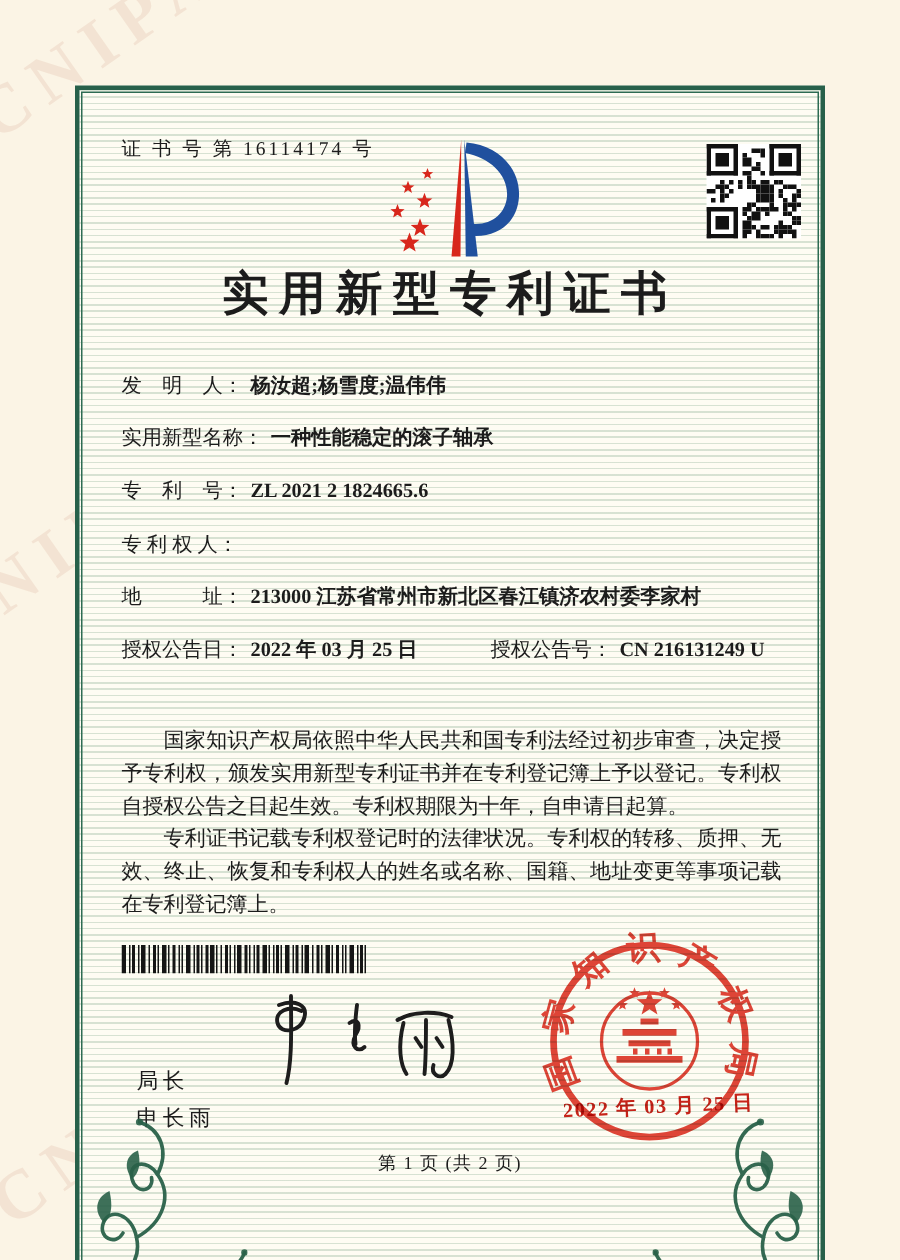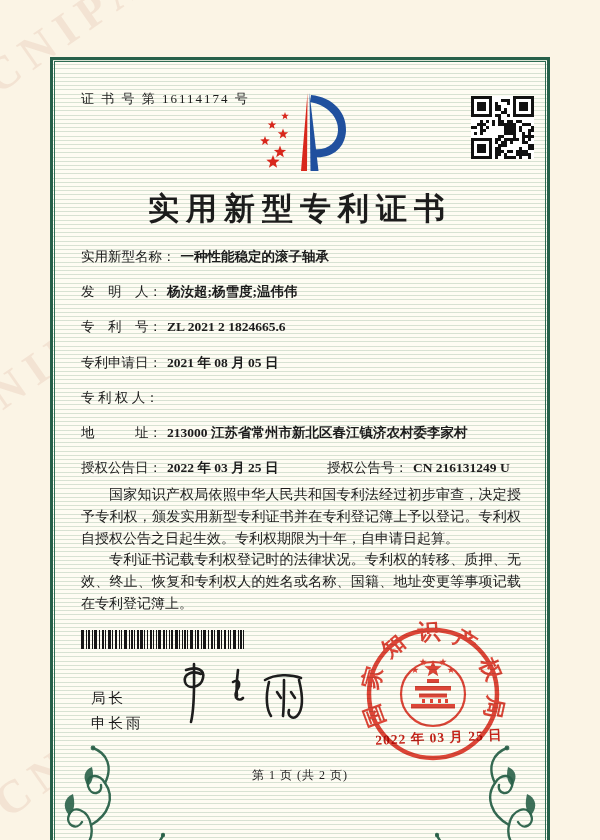--- a/index.html
+++ b/index.html
@@ -12,30 +12,30 @@
         background-image:repeating-linear-gradient(180deg, rgba(125,165,135,0.30) 0px, rgba(125,165,135,0.30) 1px, transparent 1px, transparent 4.2px);
         border:3px solid #27604a;z-index:1;}
   .frame::before{content:"";position:absolute;inset:1px;border:1px solid #2d6b52;pointer-events:none;}
   .flourish{position:absolute;width:118px;height:118px;z-index:2;}
   .flourish.bl{left:-6px;bottom:-7px;}
   .flourish.br{right:-6px;bottom:-7px;transform:scaleX(-1);}
   .cert-no{position:absolute;left:28px;top:30px;font-size:13px;letter-spacing:2px;}
   .logo{position:absolute;left:198px;top:29px;}
   .qr{position:absolute;left:418px;top:36px;background:#fff;}
   .title{position:absolute;left:0;right:0;top:112px;text-align:center;font-size:31px;
-         font-weight:bold;letter-spacing:7px;margin:16px;}
+         font-weight:bold;letter-spacing:7px;margin:3px;}
   .fields{position:absolute;left:28px;right:24px;top:186px;font-size:13.5px;}
   .row{display:flex;margin-bottom:13.2px;line-height:22px;white-space:pre;}
   .lbl{font-weight:500;flex:0 0 auto;}
   .val{font-weight:600;margin-left:5px;}
   .val.w1{flex:0 0 160px;}
   .body{position:absolute;left:28px;right:26px;top:424px;font-size:14px;line-height:21.8px;text-align:justify;}
   .body p{margin:0;text-indent:2em;}
   .barcode{position:absolute;left:28px;top:570px;}
-  .director{position:absolute;left:38px;top:626px;font-size:14.5px;line-height:25px;letter-spacing:3px;}
+  .director{position:absolute;left:38px;top:649px;font-size:14.5px;line-height:25px;letter-spacing:3px;}
   .director div{font-weight:500;}
   .sig{position:absolute;left:100px;top:598px;z-index:2;}
   .seal{position:absolute;left:306px;top:560px;width:148px;height:148px;z-index:3;
         mix-blend-mode:multiply;opacity:.93;}
   .seal-date{position:absolute;left:296px;top:669px;width:180px;text-align:center;font-size:13.5px;
         font-weight:bold;color:#c8231a;letter-spacing:1px;transform:rotate(-2.5deg);z-index:4;
         mix-blend-mode:multiply;}
   .page-num{position:absolute;left:0;right:0;top:707px;text-align:center;font-size:12px;letter-spacing:1px;}
   .note{position:absolute;left:0;right:0;top:797px;text-align:center;font-size:13px;letter-spacing:2px;z-index:1;margin-top:46px;}
 </style>
@@ -248,24 +248,23 @@
         <rect x="0" y="42" width="21" height="3" fill="#111"></rect>
         <rect x="0" y="60" width="21" height="3" fill="#111"></rect>
         <rect x="0" y="42" width="3" height="21" fill="#111"></rect>
         <rect x="18" y="42" width="3" height="21" fill="#111"></rect>
         <rect x="6" y="48" width="9" height="9" fill="#111"></rect>
       </svg>
 
     <h1 class="title">实用新型专利证书</h1>
 
     <div class="fields">
+      <div class="row"><span class="lbl">发　明　人：</span><span class="val">杨汝超;杨雪度;温伟伟</span></div>
       <div class="row"><span class="lbl">实用新型名称：</span><span class="val">一种性能稳定的滚子轴承</span></div>
-      <div class="row"><span class="lbl">发　明　人：</span><span class="val">杨汝超;杨雪度;温伟伟</span></div>
       <div class="row"><span class="lbl">专　利　号：</span><span class="val">ZL 2021 2 1824665.6</span></div>
-      <div class="row"><span class="lbl">专利申请日：</span><span class="val">2021 年 08 月 05 日</span></div>
       <div class="row"><span class="lbl">专 利 权 人：</span></div>
       <div class="row"><span class="lbl">地　　　址：</span><span class="val">213000 江苏省常州市新北区春江镇济农村委李家村</span></div>
       <div class="row">
         <span class="lbl">授权公告日：</span>
         <span class="val w1">2022 年 03 月 25 日</span>
         <span class="lbl">授权公告号：</span>
         <span class="val">CN 216131249 U</span>
       </div>
     </div>
 

